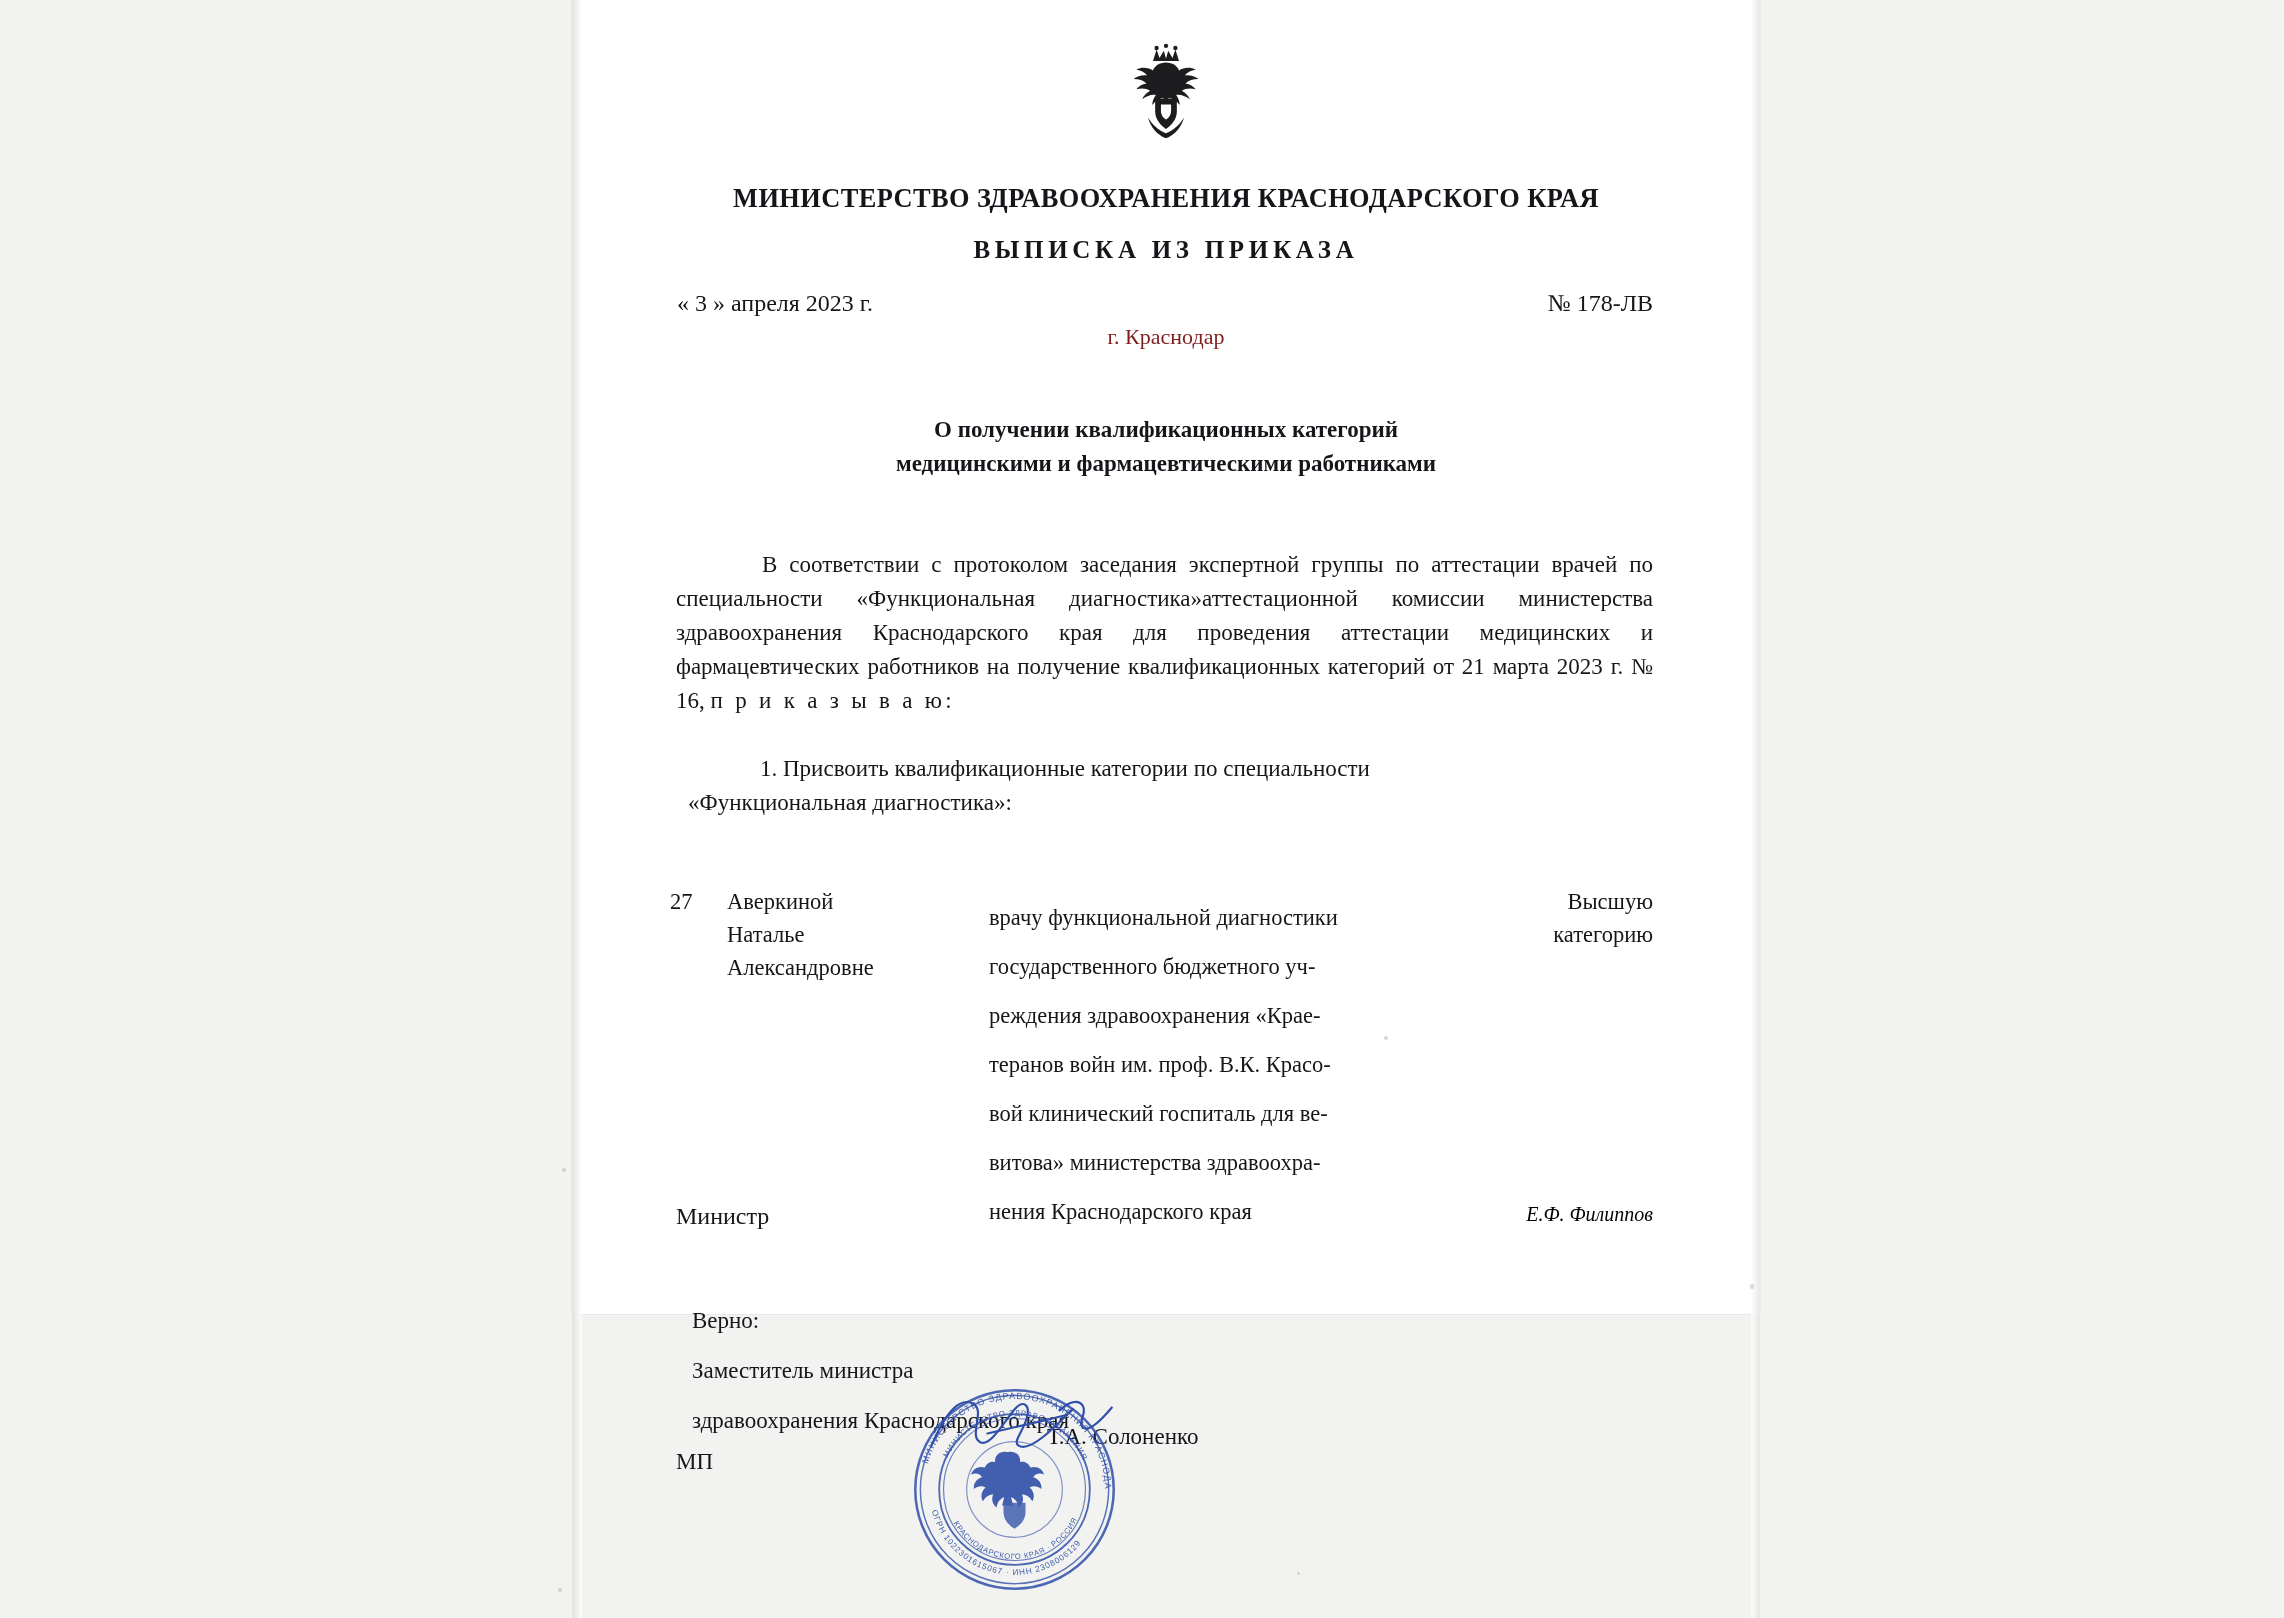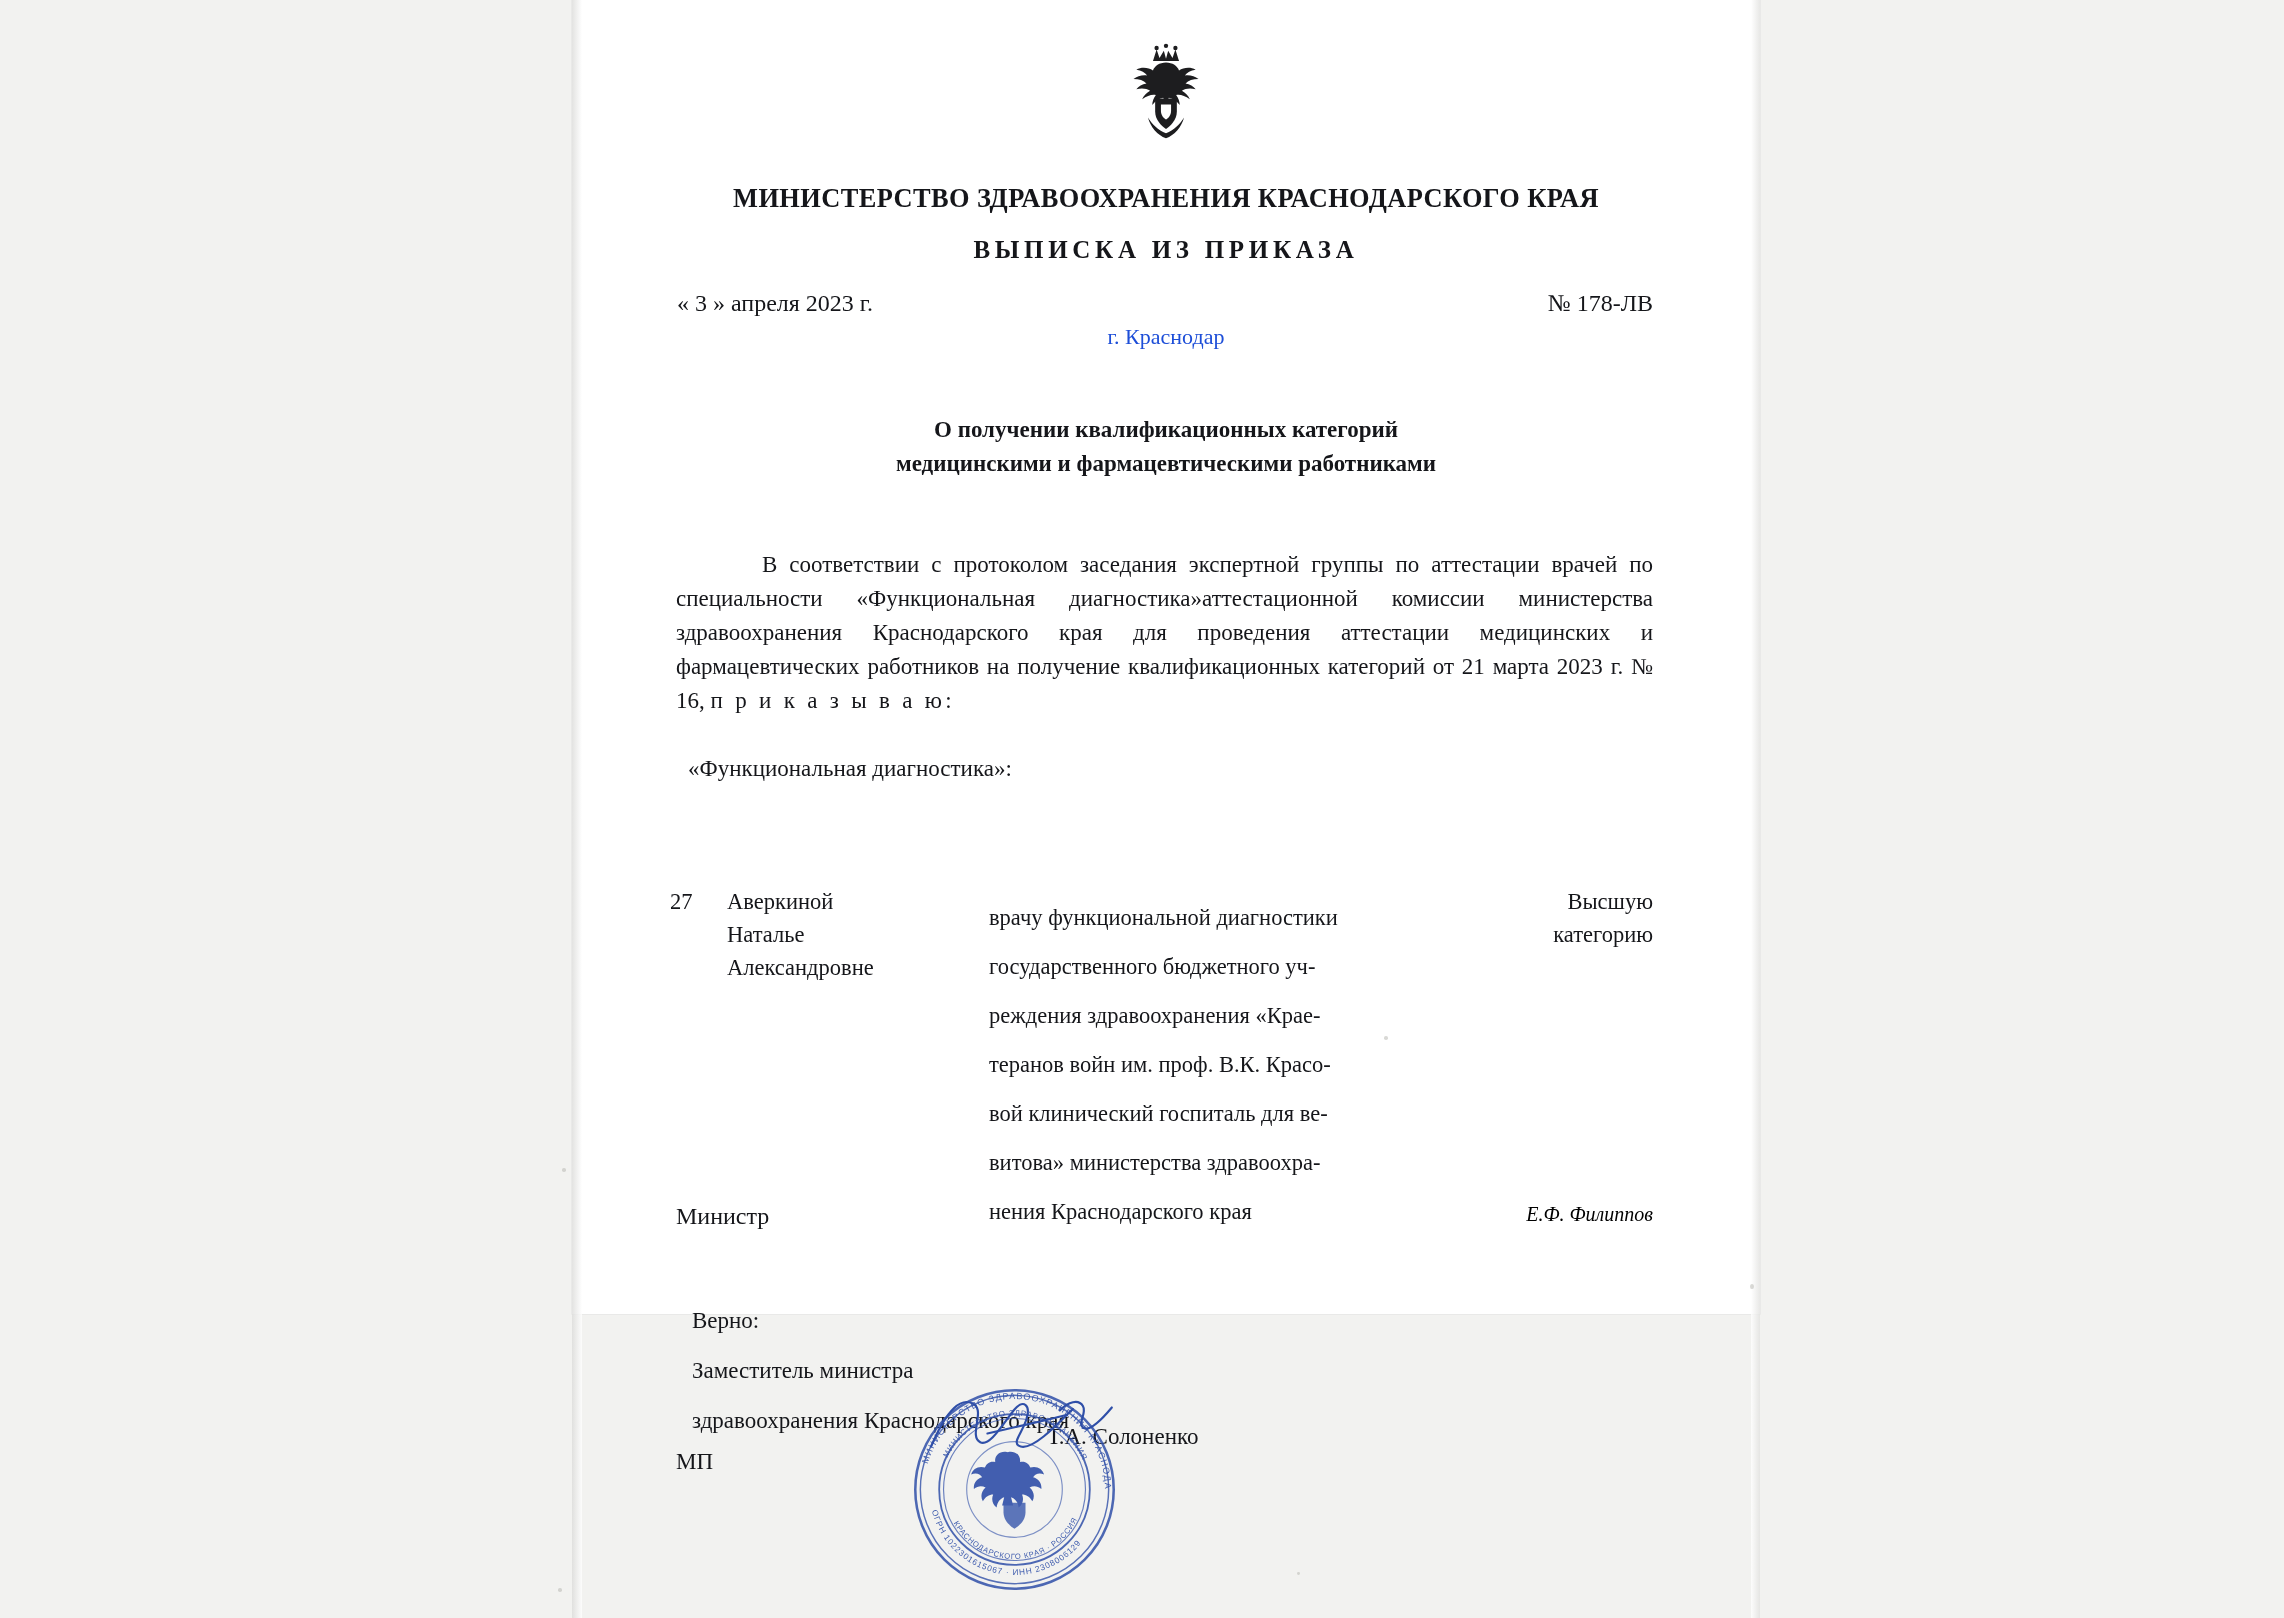--- a/index.html
+++ b/index.html
@@ -94,21 +94,21 @@
     top: 290px;
     font-size: 24px;
     color: #15161a;
   }
   .city {
     position: absolute;
     left: 0; right: 0;
     top: 324px;
     text-align: center;
     font-size: 22px;
-    color: #1d4ed8;
+    color: #7f1d1d;
   }
 
   .subject {
     position: absolute;
     left: 0; right: 0;
     top: 413px;
     text-align: center;
     font-weight: bold;
     font-size: 23px;
     line-height: 34px;
@@ -286,20 +286,21 @@
       <div>медицинскими и фармацевтическими работниками</div>
     </div>
 
     <div class="body-block">
       <p>
         <span class="indent"></span><span>В  соответствии  с  протоколом  заседания  экспертной  группы  по аттестации  врачей  по  специальности  «Функциональная диагностика»аттестационной  комиссии  министерства  здравоохранения Краснодарского  края  для  проведения  аттестации  медицинских  и фармацевтических работников на получение квалификационных  категорий  от 21 марта 2023 г.  №  16, </span><span class="spaced">п р и к а з ы в а ю:</span>
       </p>
     </div>
 
     <div class="item-block">
+      <p><span class="item-indent"></span><span>1. Присвоить  квалификационные  категории  по специальности</span></p>
       <p><span>«Функциональная диагностика»:</span></p>
     </div>
 
     <div class="person-row">
       <div class="col-num">27</div>
       <div class="col-name">
         <div>Аверкиной</div>
         <div>Наталье</div>
         <div>Александровне</div>
       </div>

